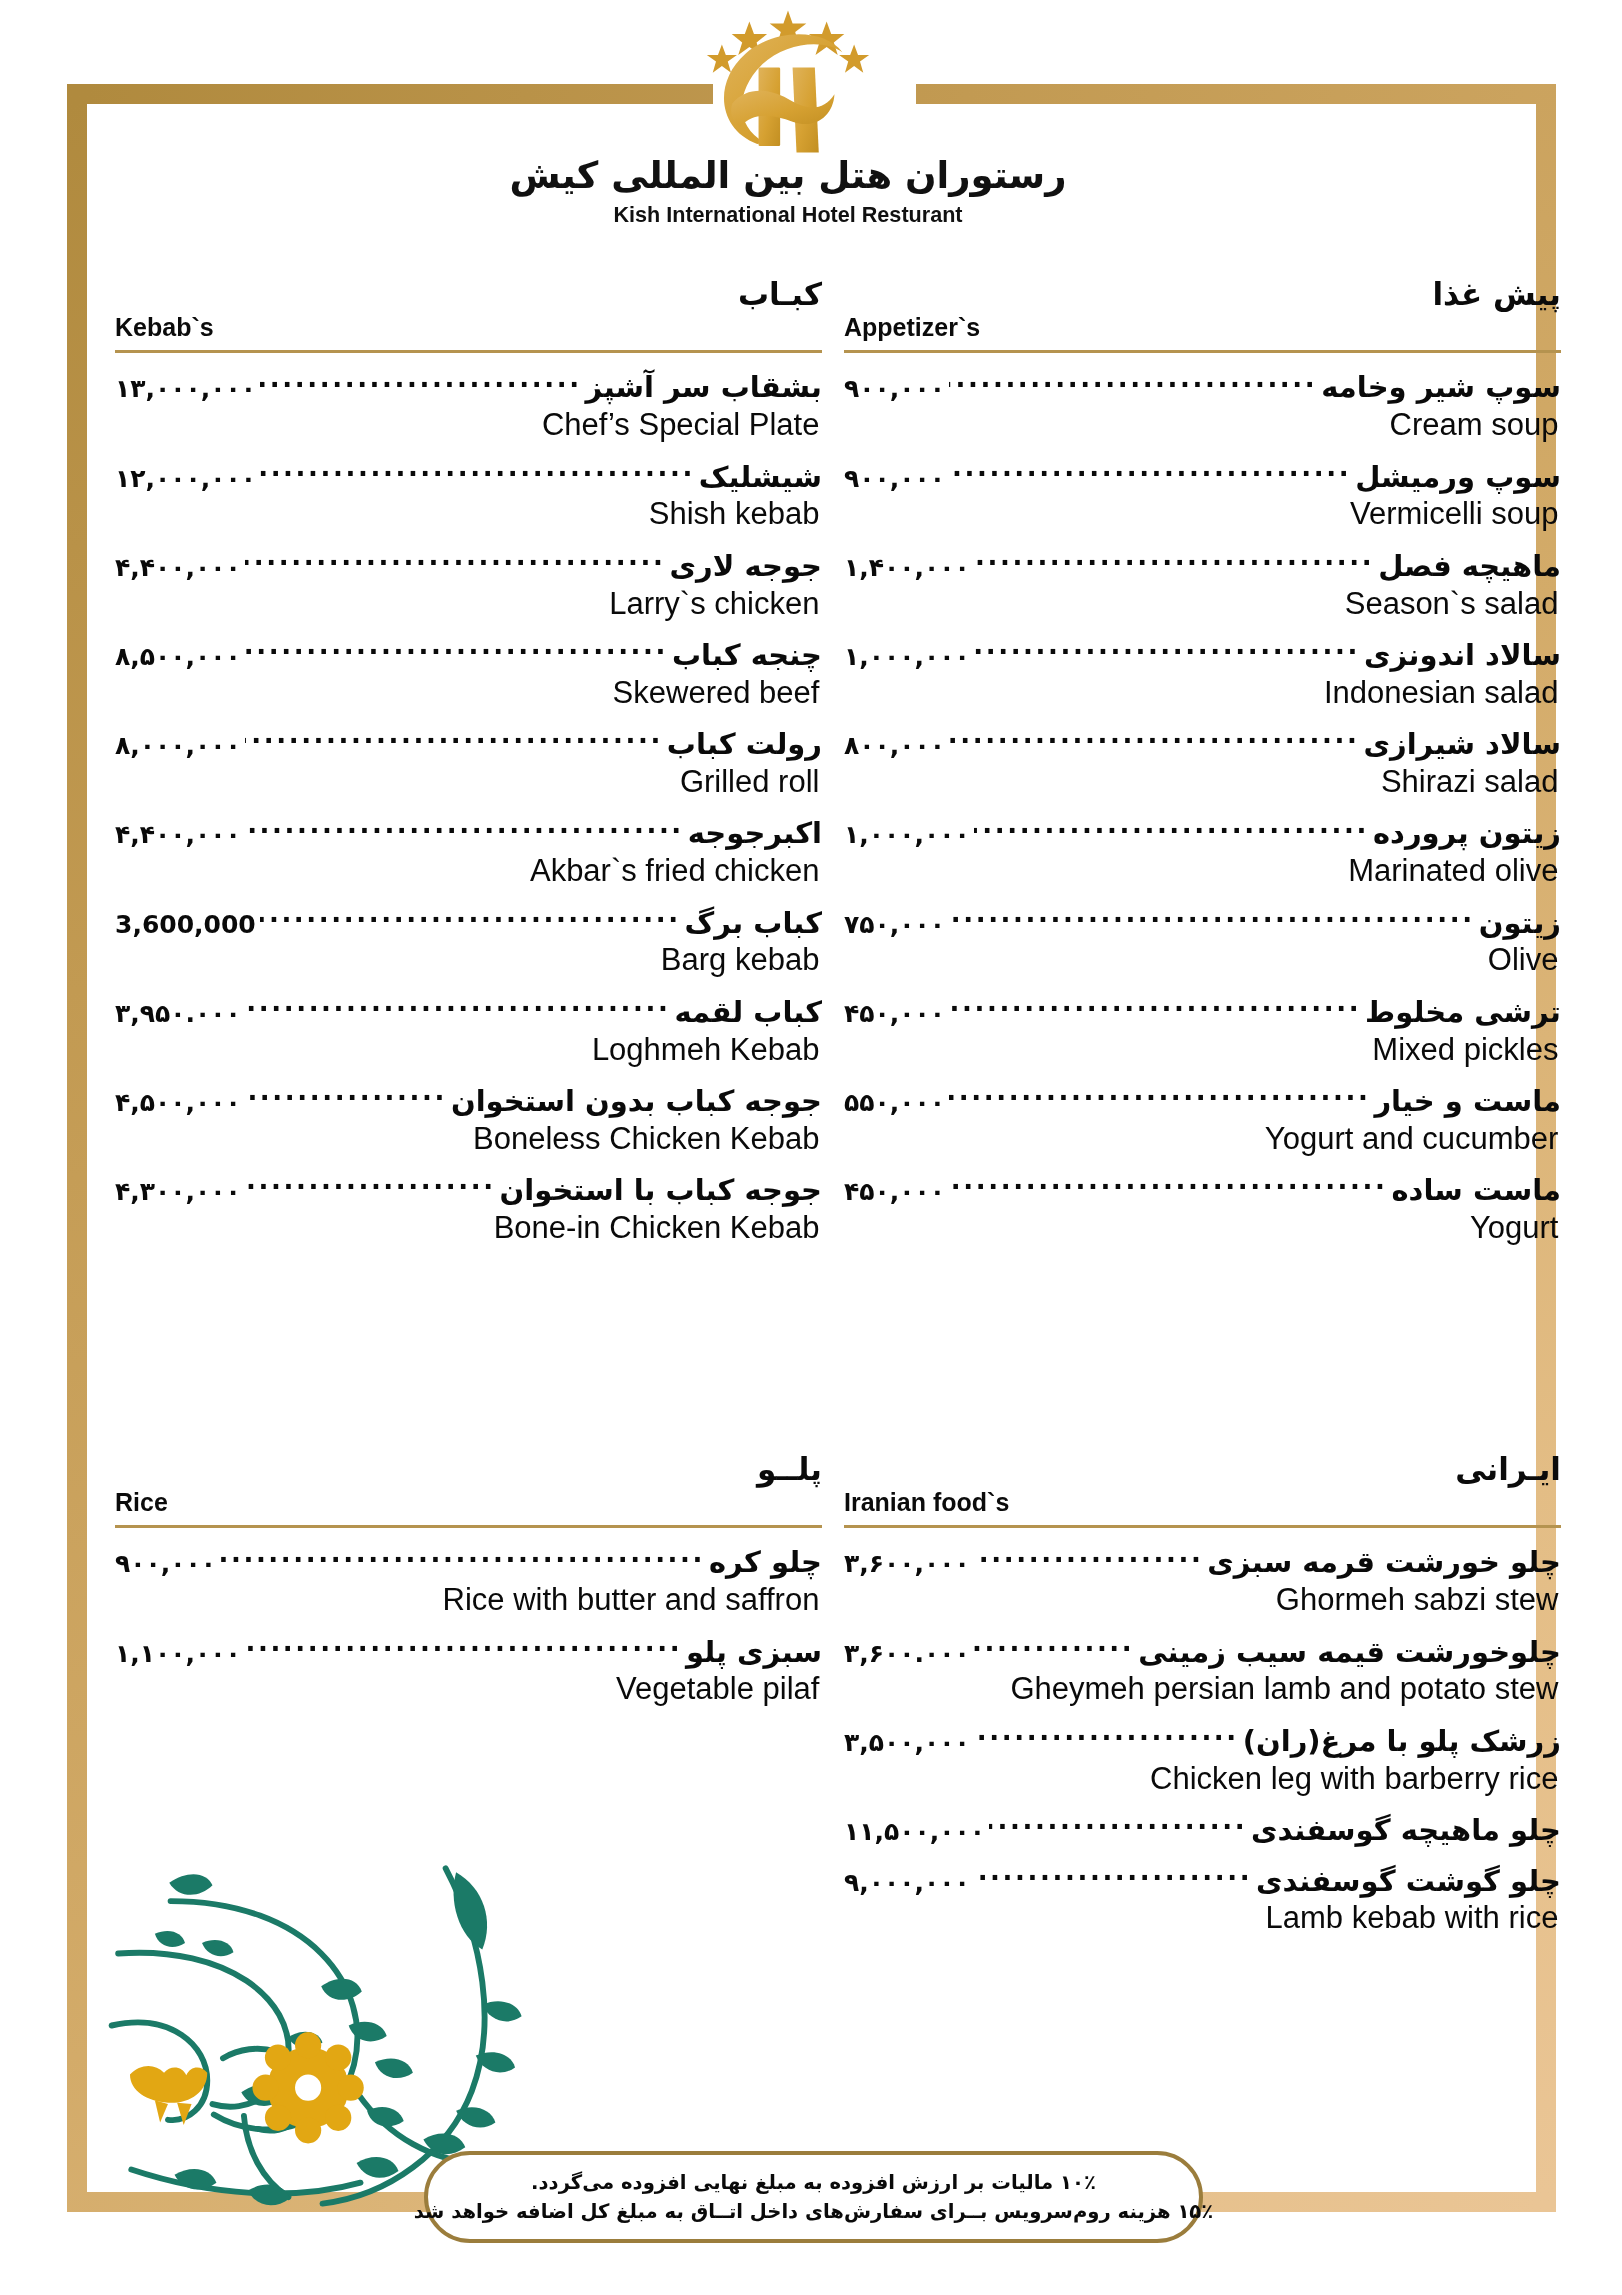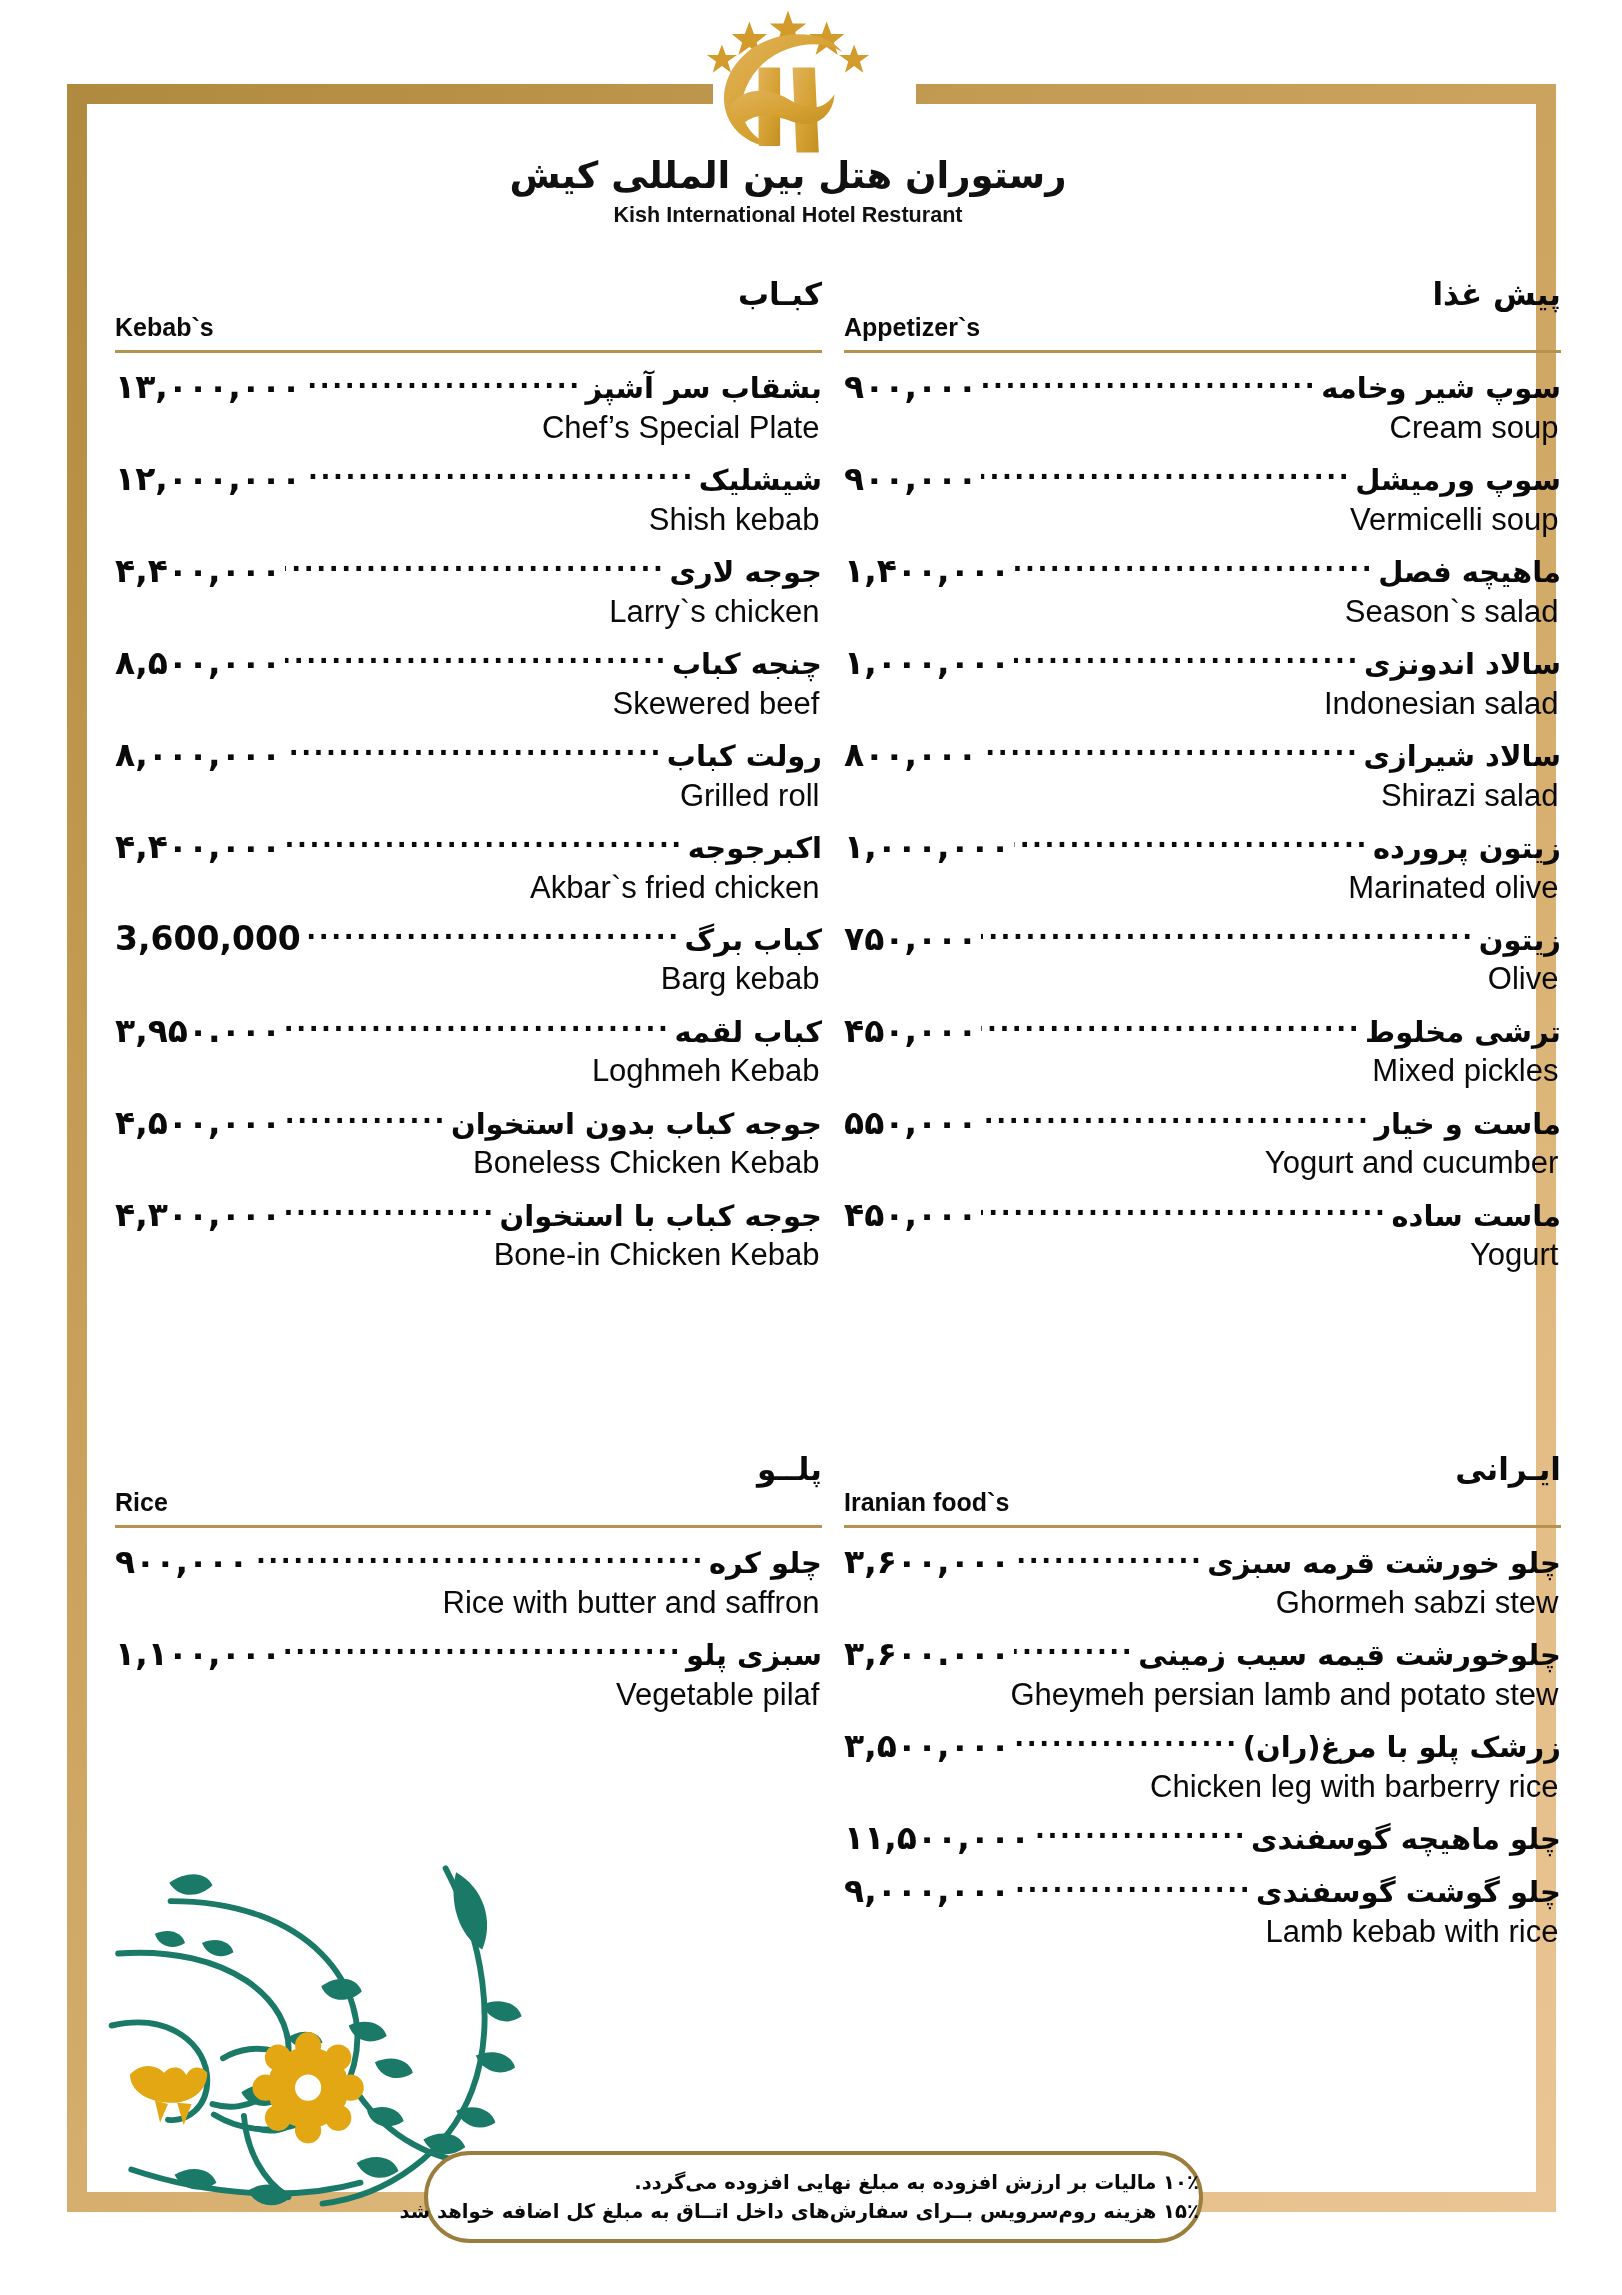--- a/index.html
+++ b/index.html
@@ -103,21 +103,21 @@
     letter-spacing:2.6px;
     font-size:26px;
     color:#0a0a0a;
     position:absolute;
     right:0;bottom:0.16em;
     white-space:nowrap;
   }
   .item-price{
     flex:0 0 auto;
     font-family:"DejaVu Sans",sans-serif;
-    font-size:33px;font-weight:700;
+    font-size:25px;font-weight:700;
     direction:ltr;unicode-bidi:bidi-override;text-align:right;
   }
   .item-en{
     text-align:right;
     font-family:"Liberation Sans",sans-serif;
     font-size:31px;font-weight:400;color:#0a0a0a;
     margin-top:2.6px;
     padding-right:2.6px;
   }
 
@@ -134,20 +134,21 @@
     position:absolute;
     left:424px;top:2151px;
     width:779px;height:92px;
     box-sizing:border-box;
     background:#ffffff;
     border:4.6px solid #9b7d3c;
     border-radius:47px;
     z-index:6;
     display:flex;
     flex-direction:column;
+    align-items:center;
     justify-content:center;
     direction:rtl;
   }
   .note-line{
     font-family:"DejaVu Sans",sans-serif;
     font-size:19.6px;font-weight:700;color:#0a0a0a;
     line-height:1.5;
     white-space:nowrap;
   }
 </style>

